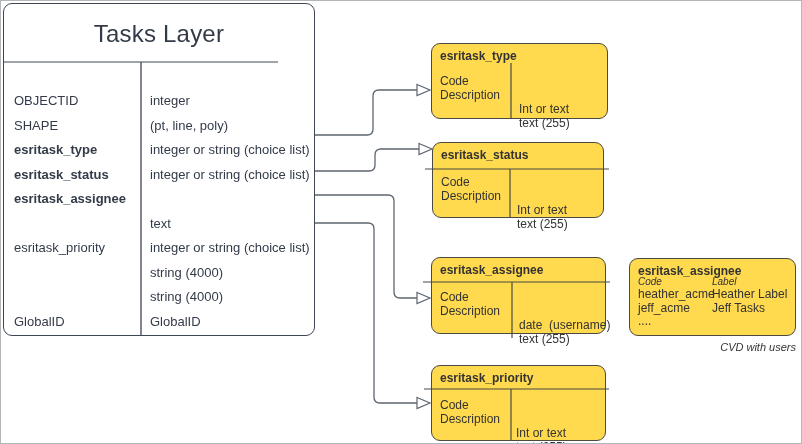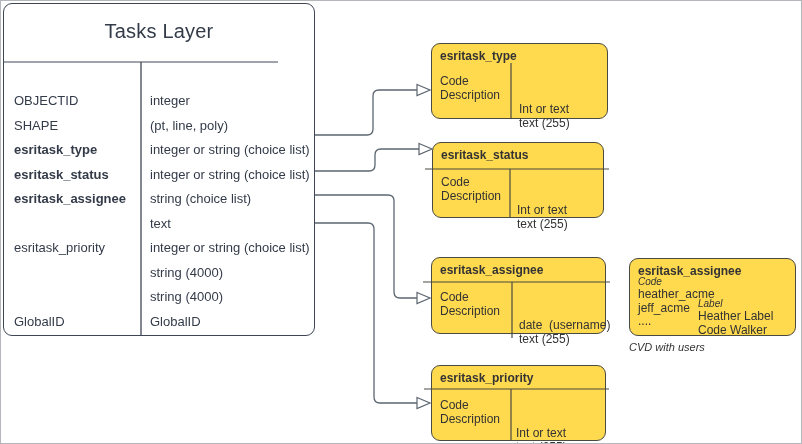--- a/index.html
+++ b/index.html
@@ -13,41 +13,41 @@
     font-family:"Liberation Sans", sans-serif; color:var(--text);
   }
   
   .tasks-table{
     position:absolute; left:2px; top:2px; width:312px; height:333px;
     box-sizing:border-box; border:1.4px solid var(--table_border);
     border-radius:9px; background:#fff;
   }
   .tasks-title{
     position:absolute; top:16px; left:0; width:100%; text-align:center;
-    font-size:20px; letter-spacing:0.2px;
+    font-size:24px; letter-spacing:0.2px;
   }
   .trow{position:absolute; left:0; width:100%; height:24.5px; line-height:24.5px; font-size:13px;}
   .fname{position:absolute; left:10px; white-space:nowrap;}
   .ftype{position:absolute; left:146px; white-space:nowrap;}
   .bold{font-weight:bold;}
   
   .domain{
     position:absolute; box-sizing:border-box; background:var(--yellow);
     border:1.4px solid var(--yellow_border); border-radius:9px; color:#333;
   }
   .dtitle{position:absolute; left:8px; top:5px; font-size:12px; font-weight:bold; white-space:nowrap;}
   .dcol{position:absolute; font-size:12px; line-height:13.5px; white-space:pre;}
   .dleft{left:8px;}
   .dright{left:87px;margin-top:28px;}
   
   .cvd-hdr{position:absolute; top:17px; font-size:10px; font-style:italic;}
   .cvd-cell{position:absolute; font-size:12px; line-height:14px; white-space:nowrap;}
-  .cvd-code{left:8px;} .cvd-label{left:68px;margin-top:22px;}
+  .cvd-code{left:8px;} .cvd-label{left:82px;}
   .caption{
-    position:absolute; left:628px; top:340px; width:167px; text-align:left;
+    position:absolute; left:628px; top:340px; width:167px; text-align:right;
     font-size:11px; font-style:italic; color:#333;
   }
   .overlay{position:absolute; left:0; top:0; z-index:5; pointer-events:none;}
 </style>
 </head>
 <body>
 
 <div class="canvas">
 
   <div class="tasks-table">
@@ -64,21 +64,20 @@
     <div class="trow" style="top:134px">
       <span class="fname bold">esritask_type</span>
       <span class="ftype">integer or string (choice list)</span>
     </div>
     <div class="trow" style="top:158.5px">
       <span class="fname bold">esritask_status</span>
       <span class="ftype">integer or string (choice list)</span>
     </div>
     <div class="trow" style="top:183px">
       <span class="fname bold">esritask_assignee</span>
-      <span class="ftype">string (choice list)</span>
     </div>
     <div class="trow" style="top:207.5px">
       <span class="ftype">text</span>
     </div>
     <div class="trow" style="top:232px">
       <span class="fname">esritask_priority</span>
       <span class="ftype">integer or string (choice list)</span>
     </div>
     <div class="trow" style="top:256.5px">
       <span class="ftype">string (4000)</span>
@@ -116,21 +115,21 @@
     <div class="dcol dright" style="top:33px; left:84px"><span>Int or text</span><br><span>text (255)</span></div>
   </div>
 
   <div class="domain" style="left:628px; top:257px; width:167px; height:78px;">
     <div class="dtitle">esritask_assignee</div>
     <div class="cvd-hdr cvd-code">Code</div>
     <div class="cvd-hdr cvd-label">Label</div>
     <div class="cvd-cell cvd-code" style="top:28px">heather_acme</div>
     <div class="cvd-cell cvd-label" style="top:28px">Heather Label</div>
     <div class="cvd-cell cvd-code" style="top:42px">jeff_acme</div>
-    <div class="cvd-cell cvd-label" style="top:42px">Code Walker</div>
+    <div class="cvd-cell cvd-label" style="top:42px">Jeff Tasks</div>
     <div class="cvd-cell cvd-code" style="top:55px">....</div>
   </div>
   <div class="caption">CVD with users</div>
 
   <svg class="overlay" width="802" height="444" viewBox="0 0 802 444">
 
     <line x1="3" y1="61" x2="277" y2="61" style="stroke:var(--divider);stroke-width:1.4"></line>
     <line x1="140" y1="61" x2="140" y2="334" style="stroke:var(--table_border);stroke-width:1.3"></line>
 
     <line x1="510" y1="62" x2="510" y2="117" style="stroke:var(--yellow_border);stroke-width:1.2"></line>

